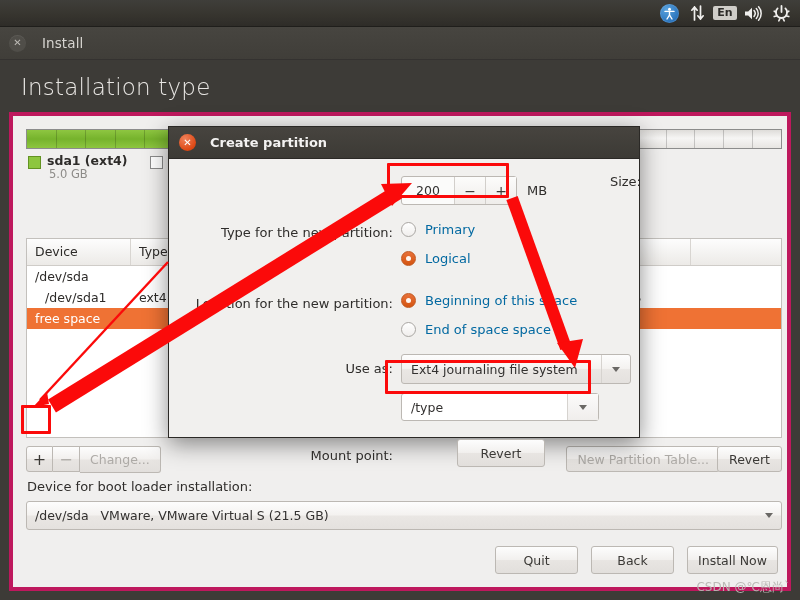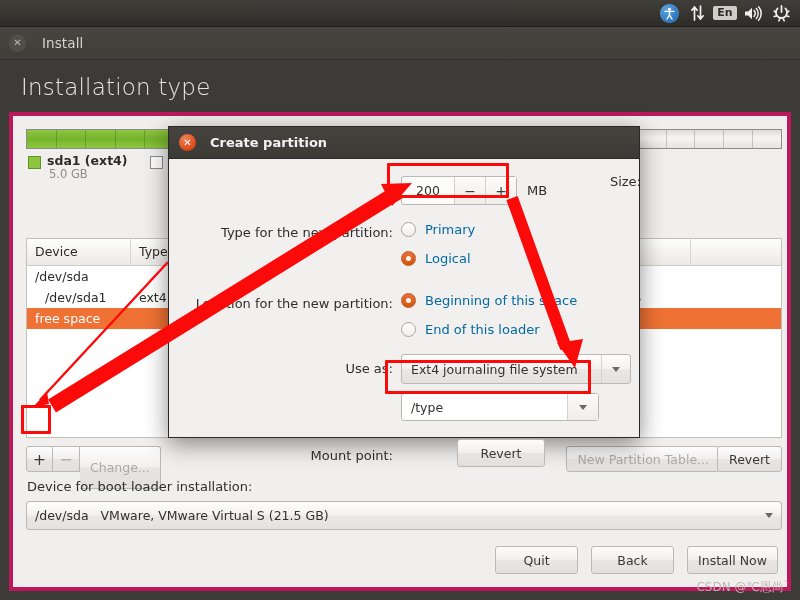--- a/index.html
+++ b/index.html
@@ -145,21 +145,21 @@
     border: 1px solid #bcb8b3; border-radius: 3px;
     box-sizing: border-box; cursor: default;
     display: inline-flex; align-items: center; justify-content: center;
   }
   .btn.flat-left  { border-top-right-radius: 0; border-bottom-right-radius: 0; }
   .btn.flat-mid   { border-radius: 0; border-left: none; }
   .btn.flat-right { border-top-left-radius: 0; border-bottom-left-radius: 0; border-left: none; }
   .btn.disabled { color: #adaaa6; }
   #addbtn { position: absolute; left: 0; top: 0; width: 27px; height: 26px; font-size: 16px; }
   #removebtn { position: absolute; left: 27px; top: 0; width: 27px; height: 26px; font-size: 16px; }
-  #changebtn { position: absolute; left: 54px; top: 0; height: 43px; padding: 0 10px; }
+  #changebtn { position: absolute; left: 54px; top: 0; height: 27px; padding: 0 10px; }
   #newtablebtn { position: absolute; right: 62px; top: 0; height: 26px; padding: 0 10px; }
   #revertbtn { position: absolute; right: 0; top: 0; height: 26px; padding: 0 11px; }
 
   
   #bootloader-label {
     position: absolute; left: 14px; top: 363px;
     font-size: 13px; color: #302e2c;
   }
   #bootloader-combo {
     position: absolute; left: 13px; top: 385px; width: 756px; height: 29px;
@@ -487,21 +487,21 @@
         <span class="radio-label">Logical</span>
       </div>
 
       <div class="rowlabel" id="loc-label">Location for the new partition:</div>
       <div class="radio-row" id="r-begin">
         <span class="radio on"></span>
         <span class="radio-label">Beginning of this space</span>
       </div>
       <div class="radio-row" id="r-end">
         <span class="radio"></span>
-        <span class="radio-label">End of this loader</span>
+        <span class="radio-label">End of space space</span>
       </div>
 
       <div class="rowlabel" id="useas-label">Use as:</div>
       <div id="useas-combo">
         <div class="combo-text">Ext4 journaling file system</div>
         <div class="combo-arrow">
             <span class="caret"></span>
           </div>
       </div>
 

